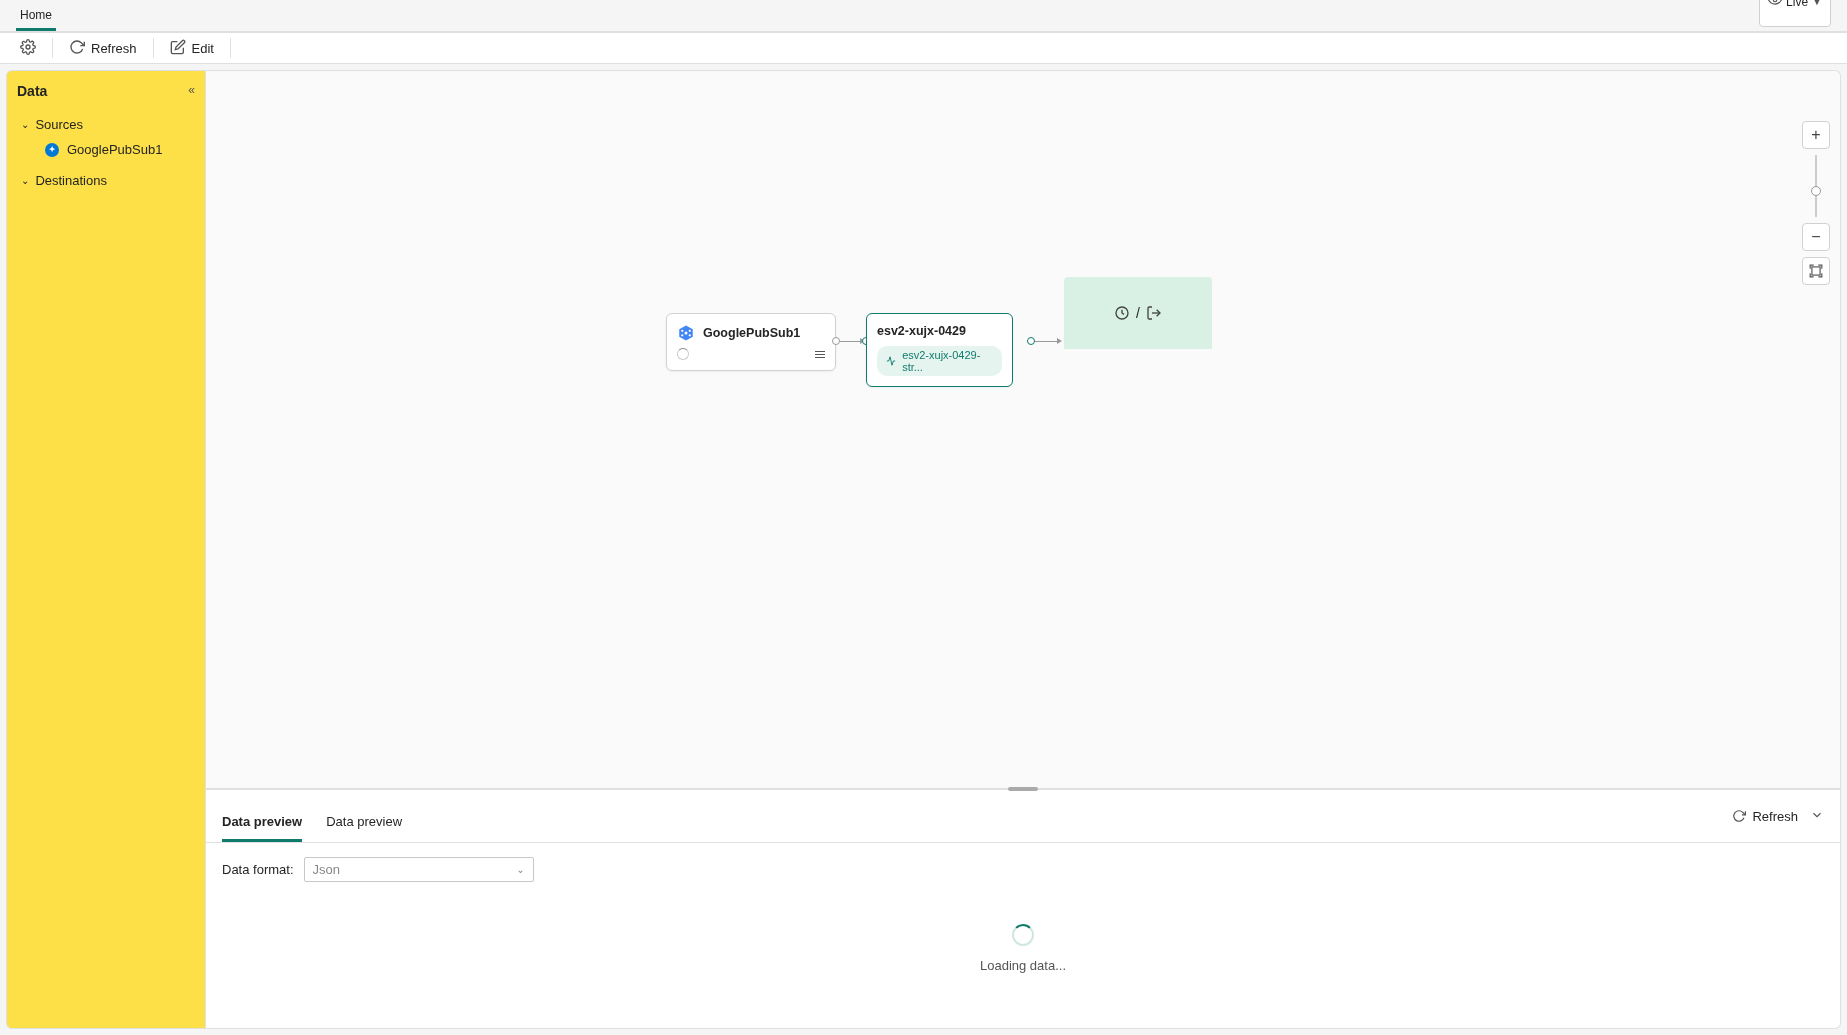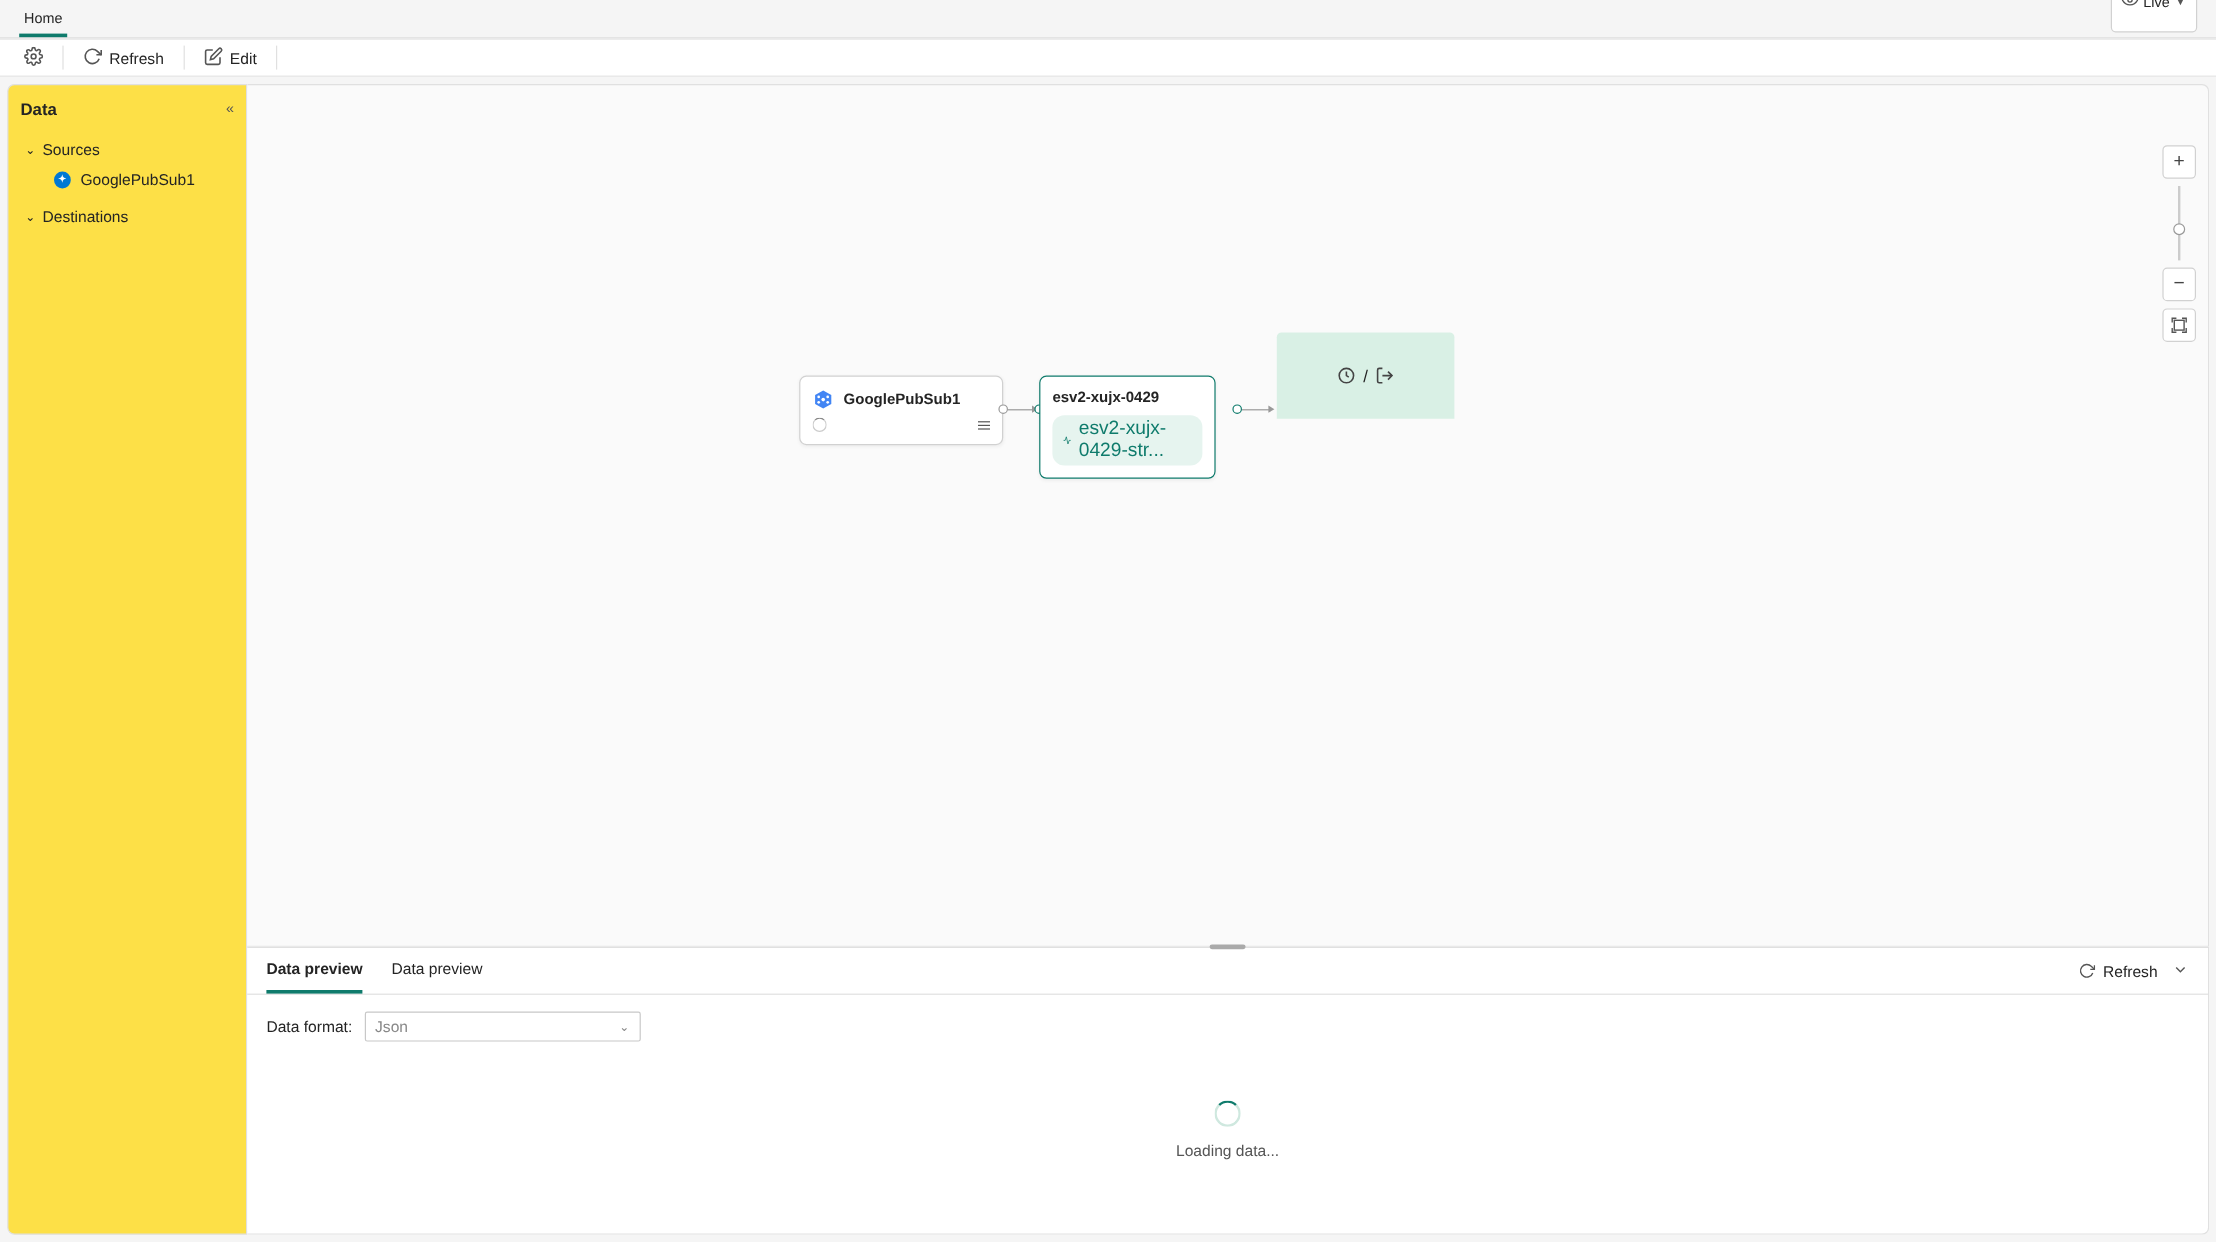--- a/index.html
+++ b/index.html
@@ -45,39 +45,39 @@
   .node-source { left: 460px; top: 242px; width: 170px; height: 58px; padding: 10px 10px 6px 10px; }
   .node-source .row1 { display: flex; align-items: center; gap: 8px; font-size: 12.5px; font-weight: 600; }
   .node-source .pubsub-icon { width: 18px; height: 18px; }
   .node-source .row2 { display: flex; justify-content: space-between; align-items: center; margin-top: 6px; }
   .spinner-sm { width: 12px; height: 12px; border: 1.5px solid #ccc; border-top-color: #888; border-radius: 50%; animation: spin 1s linear infinite; }
   .hamburger { display: flex; flex-direction: column; gap: 2px; cursor: pointer; }
   .hamburger span { width: 10px; height: 1px; background: #555; }
 
   .node-stream { left: 660px; top: 242px; width: 147px; padding: 10px; border: 1.5px solid #0f7b6c; }
   .node-stream .title { font-size: 12.5px; font-weight: 600; margin-bottom: 8px; }
-  .node-stream .chip { display: flex; align-items: center; gap: 6px; background: #e6f4ef; border-radius: 10px; padding: 3px 8px; font-size: 16px; color: #0f7b6c; }
+  .node-stream .chip { display: flex; align-items: center; gap: 6px; background: #e6f4ef; border-radius: 10px; padding: 3px 8px; font-size: 11px; color: #0f7b6c; }
   .chip-icon { width: 12px; height: 12px; }
 
   .node-dest { left: 858px; top: 206px; width: 148px; }
   .node-dest .top { background: #d9f0e5; height: 72px; display: flex; align-items: center; justify-content: center; gap: 6px; border-radius: 4px 4px 0 0; }
   .node-dest .top svg { width: 16px; height: 16px; stroke: #444; }
   .node-dest .text { padding: 10px; font-size: 12.5px; font-weight: 600; line-height: 1.35; background:#fff; border:1px solid #e0e0e0; border-top:none; border-radius:0 0 4px 4px;}
 
   
   .connector { position: absolute; height: 1px; background: #999; }
   .port { position: absolute; width: 8px; height: 8px; border-radius: 50%; background: #fff; border: 1.5px solid #999; }
   .port.green { border-color: #0f7b6c; }
   .arrowhead { position:absolute; width:0; height:0; border-top:3px solid transparent; border-bottom:3px solid transparent; border-left:5px solid #999; }
 
   
   .bottom-panel { height: 240px; background: #fff; border: 1px solid #e0e0e0; border-left:none; border-radius: 0 0 6px 0; display: flex; flex-direction: column; position: relative; }
   .resize-handle { position: absolute; top: -3px; left: 50%; transform: translateX(-50%); width: 30px; height: 4px; background: #aaa; border-radius: 2px; cursor: ns-resize; }
   .bp-tabs { display: flex; align-items: center; justify-content: space-between; border-bottom: 1px solid #e0e0e0; padding: 0 16px; }
-  .bp-tab-group { display: flex; gap: 24px; }
+  .bp-tab-group { display: flex; gap: 24px; margin-top: 14px; }
   .bp-tab { padding: 10px 0; font-size: 13px; cursor: pointer; border-bottom: 3px solid transparent; }
   .bp-tab.active { font-weight: 600; border-bottom-color: #0f7b6c; }
   .bp-actions { display: flex; align-items: center; gap: 12px; font-size: 13px; }
   .bp-refresh { display: flex; align-items: center; gap: 6px; cursor: pointer; }
   .bp-collapse { cursor: pointer; }
 
   .bp-body { padding: 14px 16px; flex: 1; display: flex; flex-direction: column; text-align: center; }
   .format-row { display: flex; align-items: center; gap: 10px; font-size: 13px; }
   .format-select { border: 1px solid #c8c8c8; border-radius: 2px; padding: 4px 8px; width: 230px; color: #888; display: flex; justify-content: space-between; align-items: center; background: #fff; cursor: pointer; }
   .format-select .chev { font-size: 10px; color: #888; }

